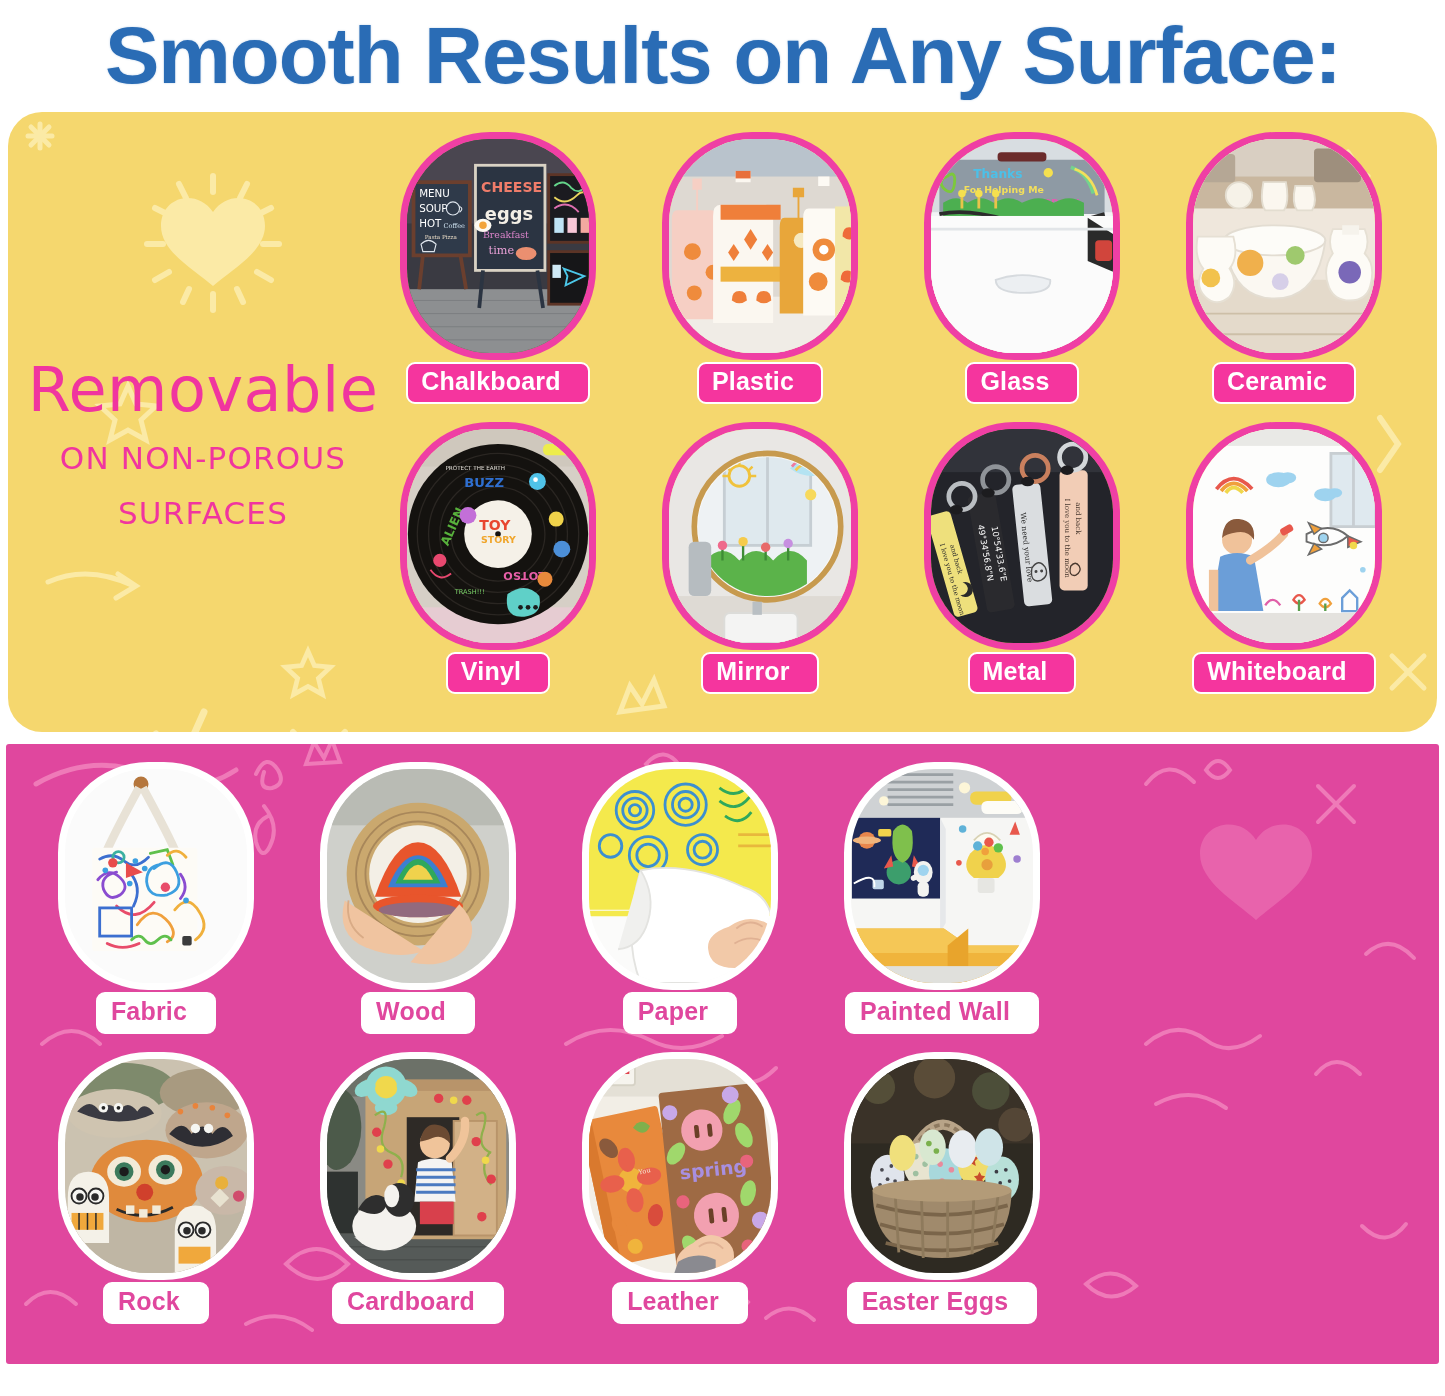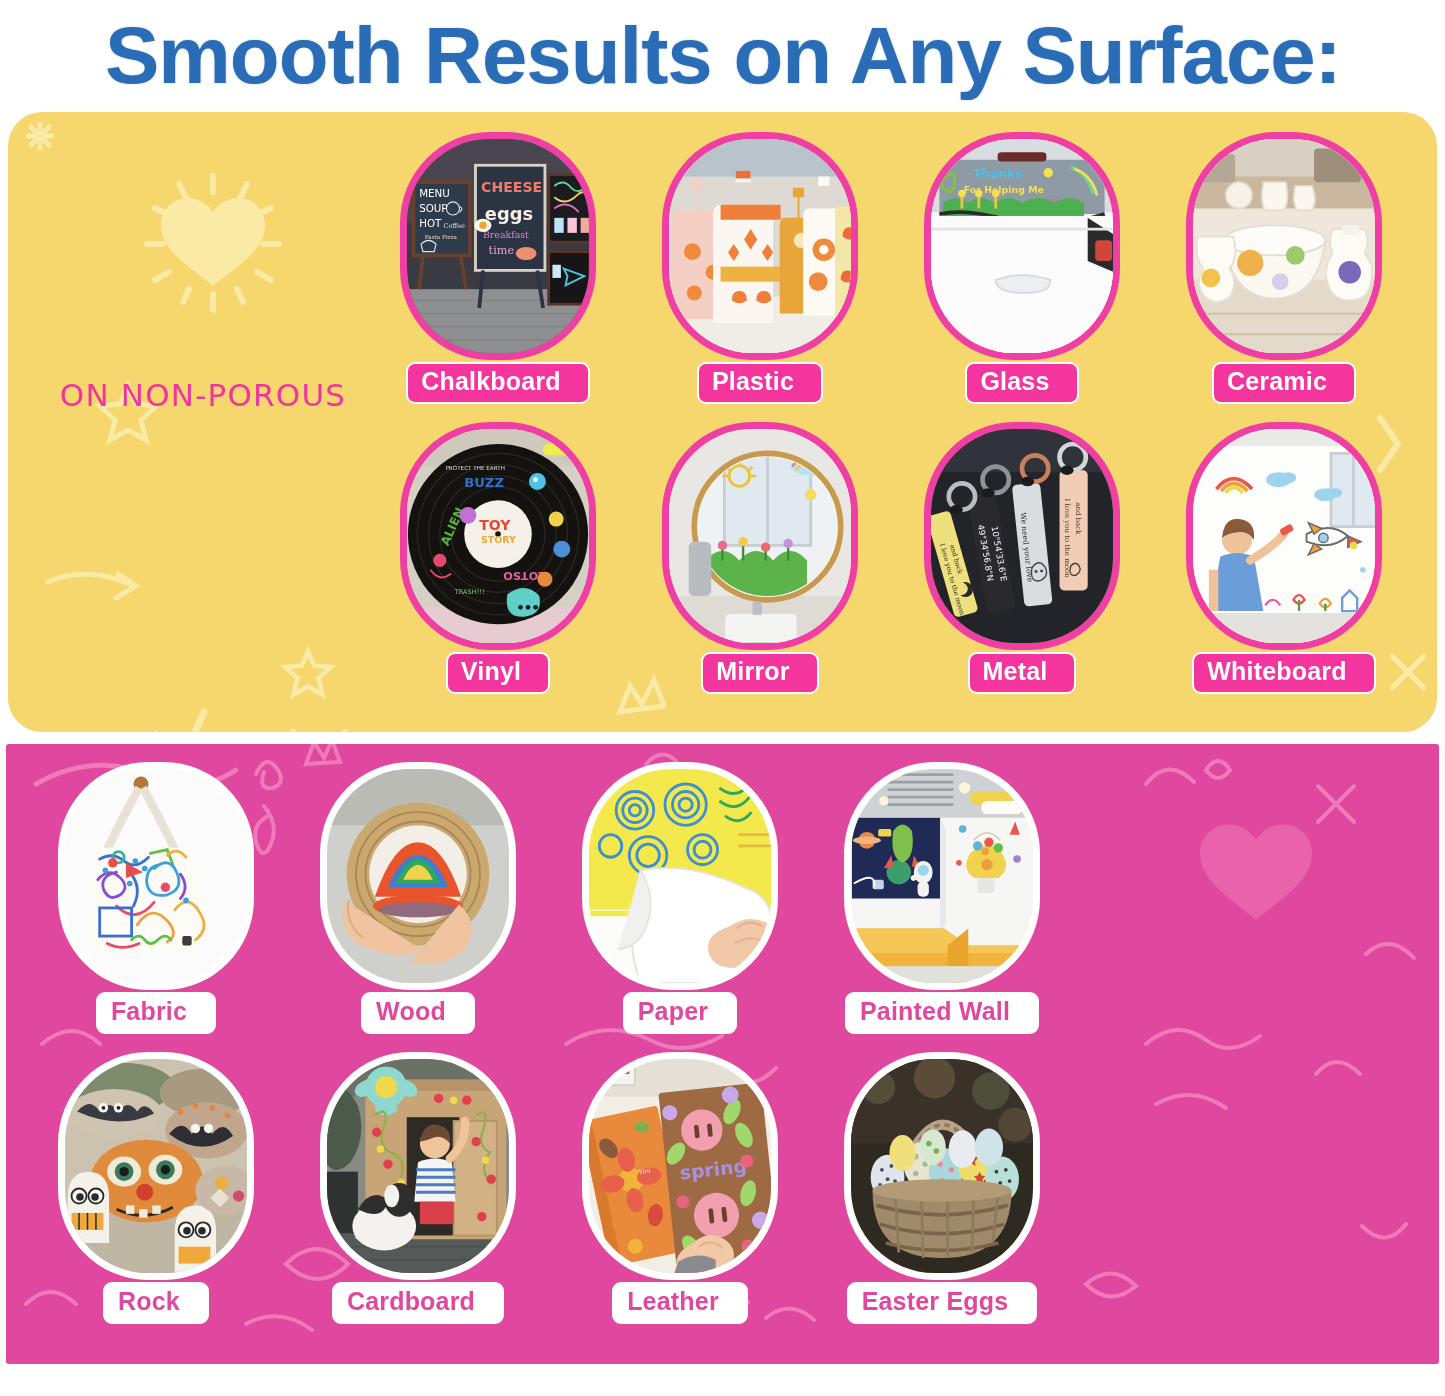--- a/index.html
+++ b/index.html
@@ -211,21 +211,23 @@
         <path d="M980 120 l8 -22 l12 16 l10 -20 l8 22 z" stroke-width="5"></path>
 
         <path d="M40 470 q40 -18 86 4 M110 462 l18 12 l-20 12" stroke-width="5"></path>
       </g>
 
       <path d="M205 100 c-16 -24 -52 -16 -52 14 c0 26 34 44 52 60 c18 -16 52 -34 52 -60 c0 -30 -36 -38 -52 -14 z" fill="#fbeaa6" stroke="none"></path>
     </svg>
   </div>
 
   <div class="side-text left">
+    <div class="big-word pink">Removable</div>
     <div class="sub-word pink">ON NON-POROUS</div>
+    <div class="sub-word pink">SURFACES</div>
   </div>
 
   <div class="grid grid-removable">
 
     <div class="cell">
       <div class="thumb-wrap">
         <div class="thumb ring-pink">
           <div class="thumb-inner scene">
             <svg viewBox="0 0 196 228" preserveAspectRatio="xMidYMid slice">
               <rect width="196" height="228" fill="#3a3a42"></rect>

